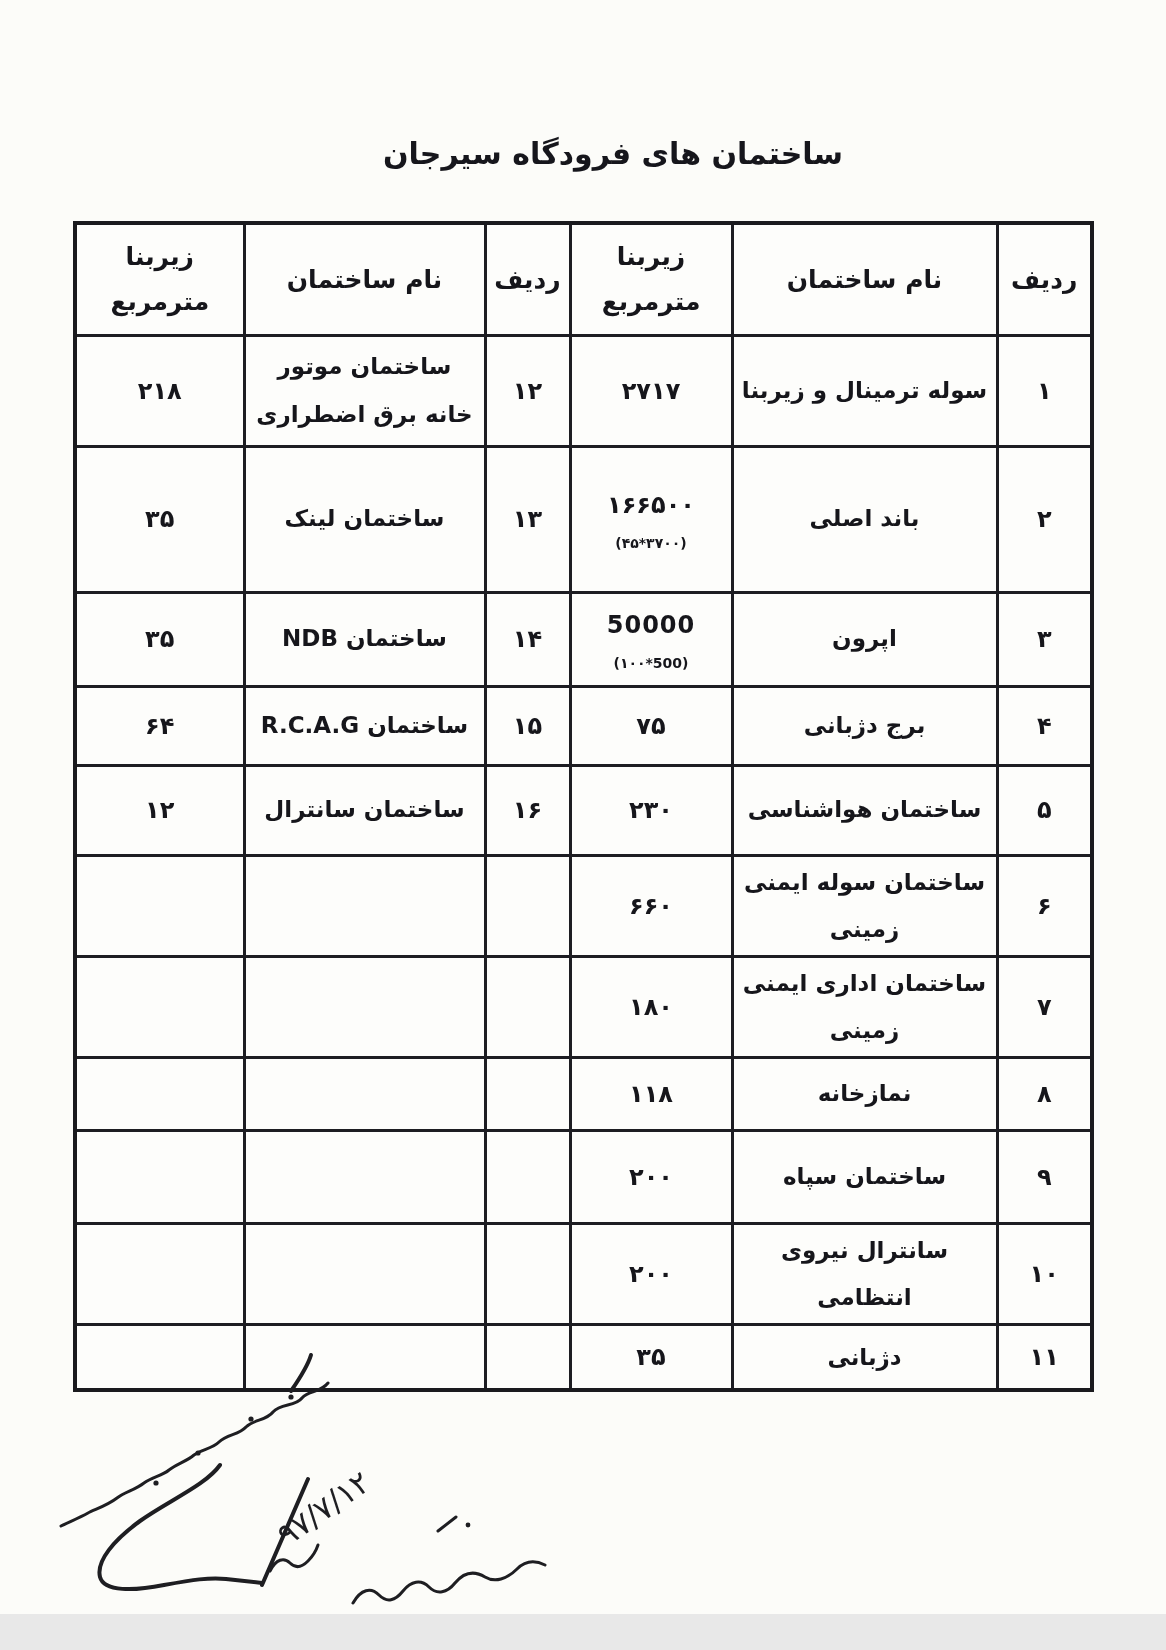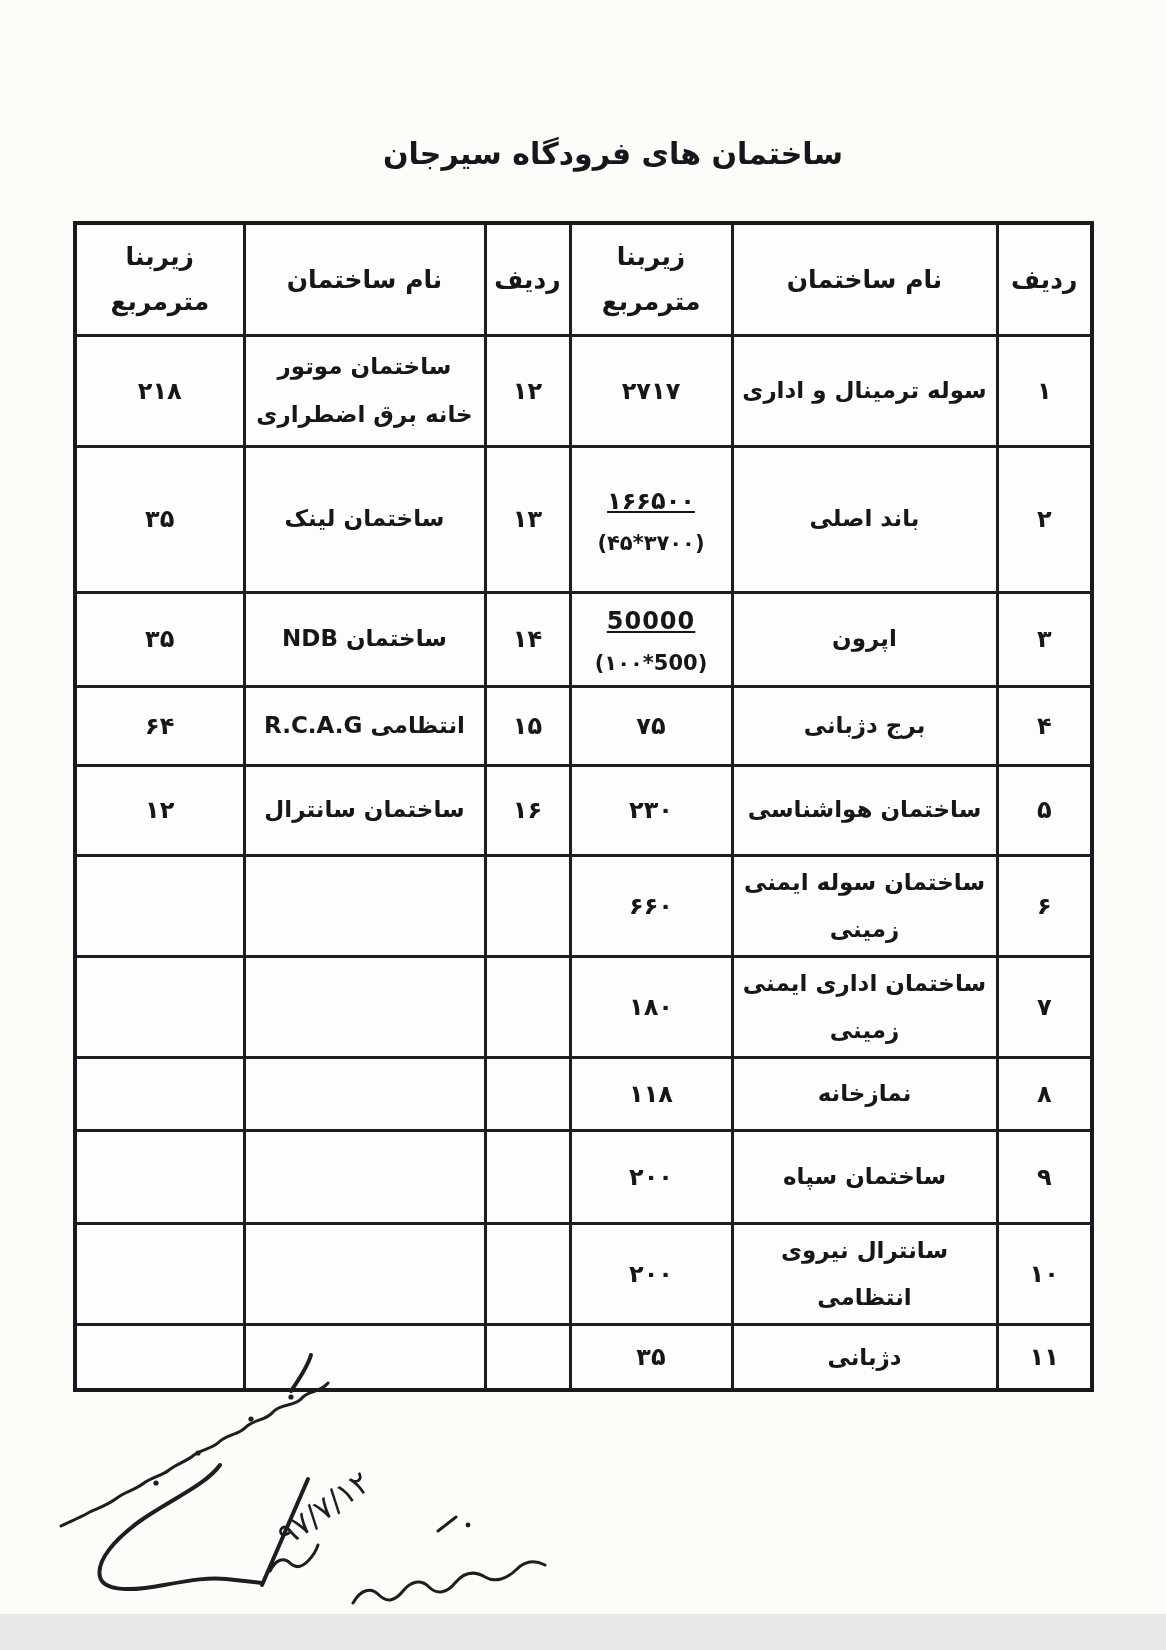--- a/index.html
+++ b/index.html
@@ -38,25 +38,25 @@
     text-align:center;
     vertical-align:middle;
     font-weight:bold;
     padding:2px 6px;
     color:#16161b;
     overflow:hidden;
   }
   th.hcell{font-size:25px;line-height:1.8;}
   td.name{font-size:23px;line-height:2.05;}
   td.num{font-size:24px;letter-spacing:1px;}
-  .num-line{line-height:1.5;text-decoration:underline;}
+  .num-line{line-height:1.5;}
   .note{
     direction:ltr;
     unicode-bidi:embed;
-    font-size:21px;
+    font-size:14px;
     margin-top:12px;
     letter-spacing:1px;
   }
   tr.hd{height:112px;}
   tr.r1{height:111px;}
   tr.r2{height:146px;}
   tr.r3{height:94px;}
   tr.r4{height:79px;}
   tr.r5{height:90px;}
   tr.r6{height:89px;}
@@ -113,21 +113,21 @@
         <th class="hcell">نام ساختمان</th>
         <th class="hcell">
           <div>زیربنا</div>
           <div>مترمربع</div>
         </th>
       </tr>
     </thead>
     <tbody>
       <tr class="r1">
         <td class="num">۱</td>
-        <td class="name">سوله ترمینال و اداری</td>
+        <td class="name">سوله ترمینال و زیربنا</td>
         <td class="num">۲۷۱۷</td>
         <td class="num">۱۲</td>
         <td class="name">ساختمان موتور خانه برق اضطراری</td>
         <td class="num">۲۱۸</td>
       </tr>
       <tr class="r2">
         <td class="num">۲</td>
         <td class="name">باند اصلی</td>
         <td class="num">
           <div class="num-line">۱۶۶۵۰۰</div>
@@ -146,21 +146,21 @@
         </td>
         <td class="num">۱۴</td>
         <td class="name">ساختمان NDB</td>
         <td class="num">۳۵</td>
       </tr>
       <tr class="r4">
         <td class="num">۴</td>
         <td class="name">برج دژبانی</td>
         <td class="num">۷۵</td>
         <td class="num">۱۵</td>
-        <td class="name">انتظامی R.C.A.G</td>
+        <td class="name">ساختمان R.C.A.G</td>
         <td class="num">۶۴</td>
       </tr>
       <tr class="r5">
         <td class="num">۵</td>
         <td class="name">ساختمان هواشناسی</td>
         <td class="num">۲۳۰</td>
         <td class="num">۱۶</td>
         <td class="name">ساختمان سانترال</td>
         <td class="num">۱۲</td>
       </tr>

